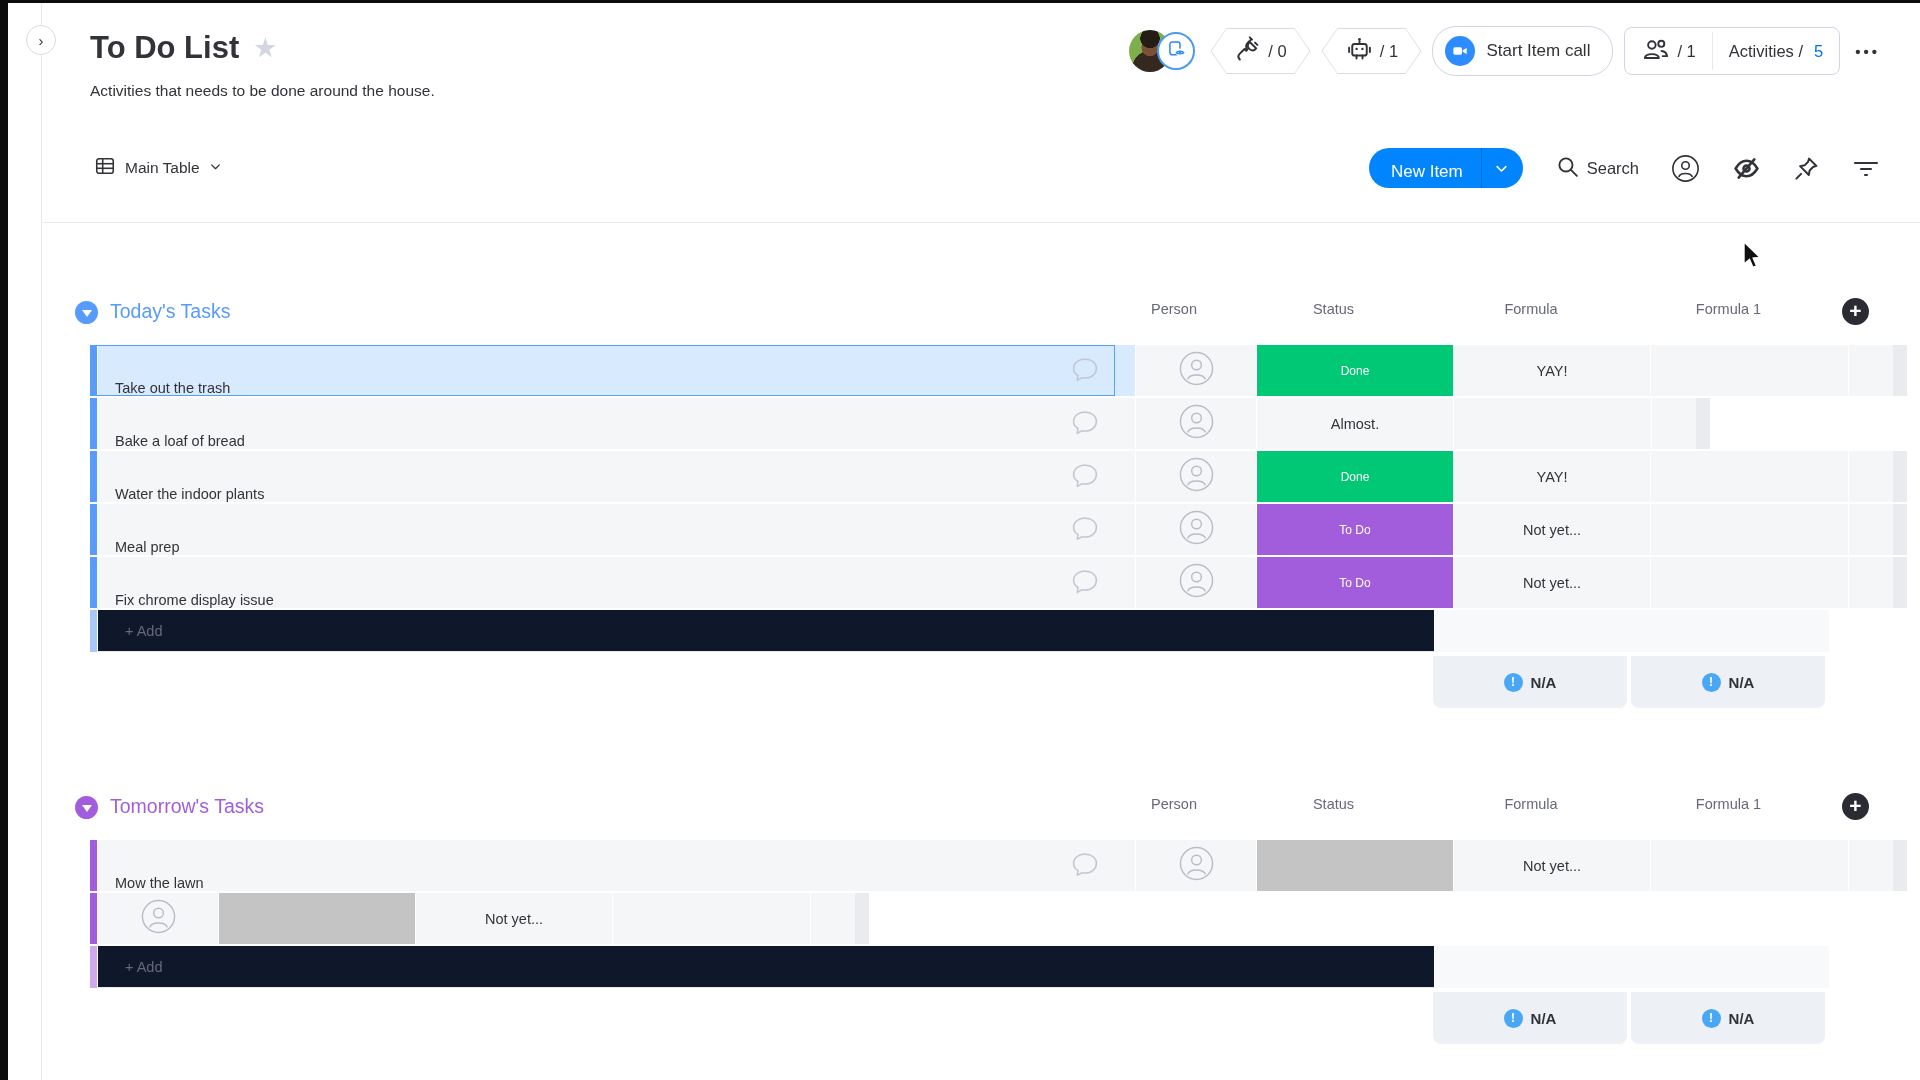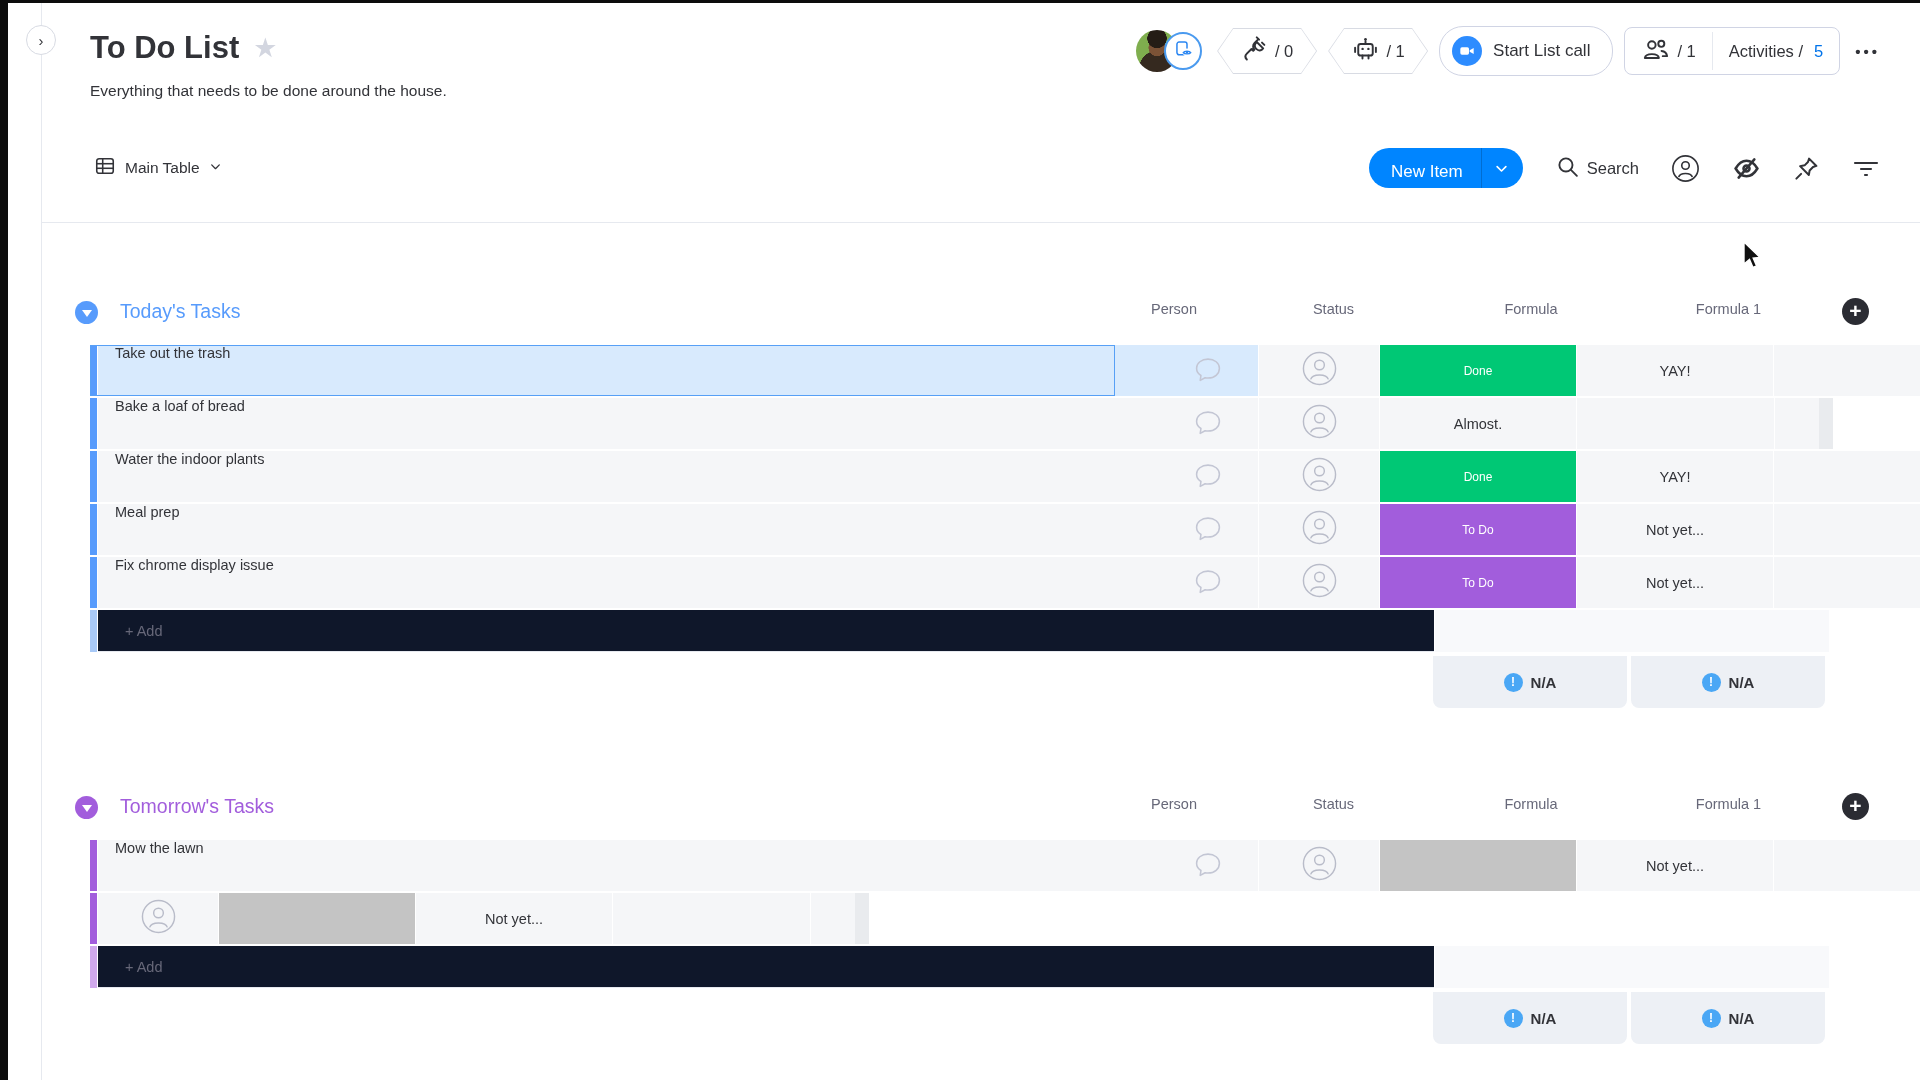--- a/index.html
+++ b/index.html
@@ -46,29 +46,29 @@
   .new-item-div{width:1px;height:40px;background:rgba(0,0,0,0.18);}
   .new-item-caret{padding:0 14px 0 12px;display:flex;align-items:center;}
   .search-box{display:flex;align-items:center;gap:7px;font-size:16.5px;cursor:pointer;}
   .tb-icon{display:flex;align-items:center;cursor:pointer;}
   .toolbar-divider{position:absolute;left:42px;right:0;top:222px;height:1px;background:#e6e9ef;}
   
   .group{position:absolute;left:0;width:1920px;}
   .collapse-btn{position:absolute;left:75px;top:3px;width:23px;height:23px;border-radius:50%;cursor:pointer;
     display:flex;align-items:center;justify-content:center;}
   .collapse-btn::after{content:"";border-left:5.5px solid transparent;border-right:5.5px solid transparent;border-top:7px solid #fff;margin-top:1px;}
-  .group-title{position:absolute;left:120px;top:2px;font-size:19.5px;cursor:pointer;}
+  .group-title{position:absolute;left:110px;top:2px;font-size:19.5px;cursor:pointer;}
   .col-h{position:absolute;top:3px;font-size:14.5px;color:#676879;text-align:center;cursor:pointer;}
   .add-col-btn{position:absolute;left:1842px;top:0;width:27px;height:27px;border-radius:50%;background:#2b2c33;color:#fff;
     display:flex;align-items:center;justify-content:center;font-size:21px;font-weight:bold;cursor:pointer;padding-bottom:2px;box-sizing:border-box;}
   .gtable{position:absolute;left:90px;top:47px;}
   .trow{position:relative;display:flex;height:51px;margin-bottom:2px;}
   .trow>div{margin-right:1px;}
   .bar{width:7px;}
-  .c-name{width:1160px;background:#f5f6f8;display:flex;align-items:flex-start;position:relative;font-size:14.5px;}
+  .c-name{width:1037px;background:#f5f6f8;display:flex;align-items:flex-end;position:relative;font-size:14.5px;}
   .c-name .nm{padding-left:17px;}
   .c-chat{position:absolute;right:36px;top:12px;}
   .c-person{width:120px;background:#f5f6f8;display:flex;align-items:center;justify-content:center;}
   .c-status{width:196px;display:flex;align-items:center;justify-content:center;color:#fff;font-size:12px;cursor:pointer;}
   .c-formula{width:196px;background:#f5f6f8;display:flex;align-items:center;justify-content:center;font-size:14.5px;}
   .c-f1{width:197px;background:#f5f6f8;}
   .c-spacer{width:58px;background:linear-gradient(to right,#f5f6f8 0 44px,#e9ebee 44px 100%);}
   .sel-outline{position:absolute;left:0;top:0;width:1023px;height:49px;border:1px solid #57a0f6;pointer-events:none;z-index:5;}
   .trow.selected .c-name{background:#d8eafd;}
   .add-row{display:flex;height:42px;}
@@ -92,21 +92,21 @@
   <div class="edge-left"></div>
   <div class="sidebar-divider"></div>
   <button class="expand-btn" style="border:1px solid #d8dbe3;">
     <span>›</span>
   </button>
 
   <div class="board-title">
     <span>To Do List</span>
     <span class="fav-star">★</span>
   </div>
-  <div class="board-subtitle">Everything that needs to be done around the house.</div>
+  <div class="board-subtitle">Activities that needs to be done around the house.</div>
 
   <div class="head-right">
     <div class="avatar-stack">
       <div class="avatar"></div>
       <div class="avatar-badge">
         <span id="ic-badge"><svg width="21" height="21" viewBox="0 0 24 24" fill="none" stroke="#2a86f2" stroke-width="1.7">
               <rect x="4.5" y="3.5" width="11.5" height="14.5" rx="2.5"></rect>
               <circle cx="16" cy="15.5" r="4.6" fill="#fff" stroke="none"></circle>
               <path d="M11.8 15.5 c1.1-2 7.3-2 8.4 0 c-1.1 2-7.3 2-8.4 0 z"></path>
               <circle cx="16" cy="15.5" r="1.3" fill="#2a86f2" stroke="none"></circle>
@@ -138,21 +138,21 @@
         <span>/ 1</span>
       </div>
     </div>
     <div class="pill-btn">
       <span class="zoom-ico" id="ic-cam">
           <svg width="16" height="16" viewBox="0 0 24 24" fill="#fff">
             <rect x="2" y="6.5" width="13" height="11" rx="2.5"></rect>
             <path d="M16 11 l6-3.5 v9 l-6-3.5 z"></path>
           </svg>
         </span>
-      <span>Start List call</span>
+      <span>Start Item call</span>
     </div>
     <div class="members-group">
       <div class="members-seg">
         <span id="ic-people"><svg width="29" height="29" viewBox="0 0 24 24" fill="none" stroke="#323338" stroke-width="1.6" stroke-linecap="round" stroke-linejoin="round">
               <circle cx="9" cy="8.3" r="3.1"></circle>
               <path d="M3.2 19 c0.6-4.2 11-4.2 11.6 0 z"></path>
               <circle cx="16.8" cy="7.3" r="2.5"></circle>
               <path d="M17 13.2 c2.6 0.3 4.2 1.7 4.6 4.3 h-3.6"></path>
             </svg></span>
         <span>/ 1</span>

